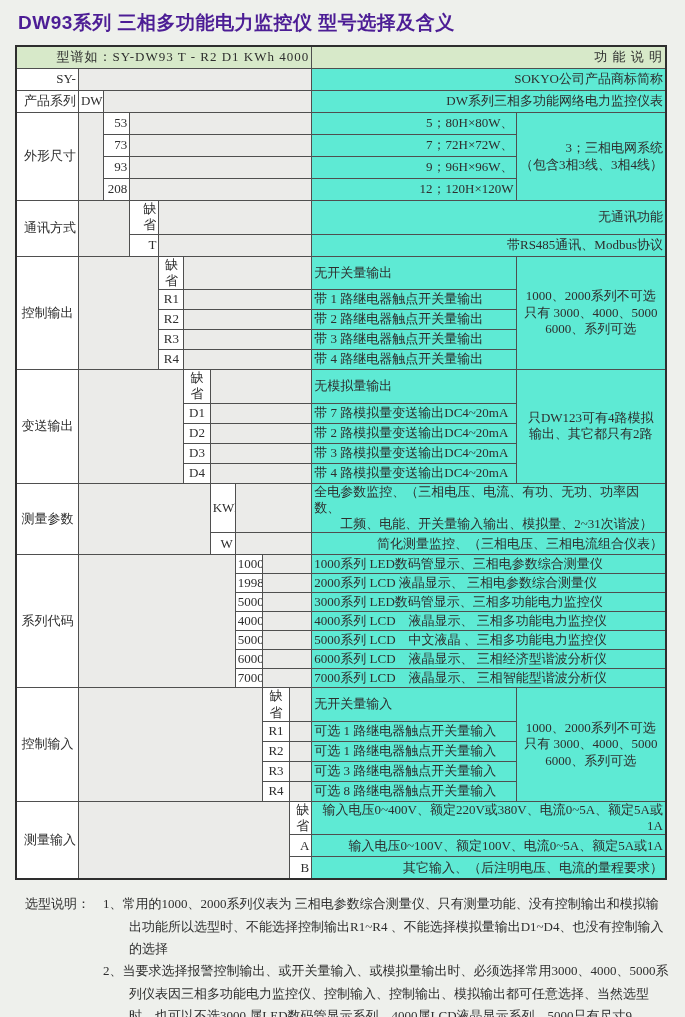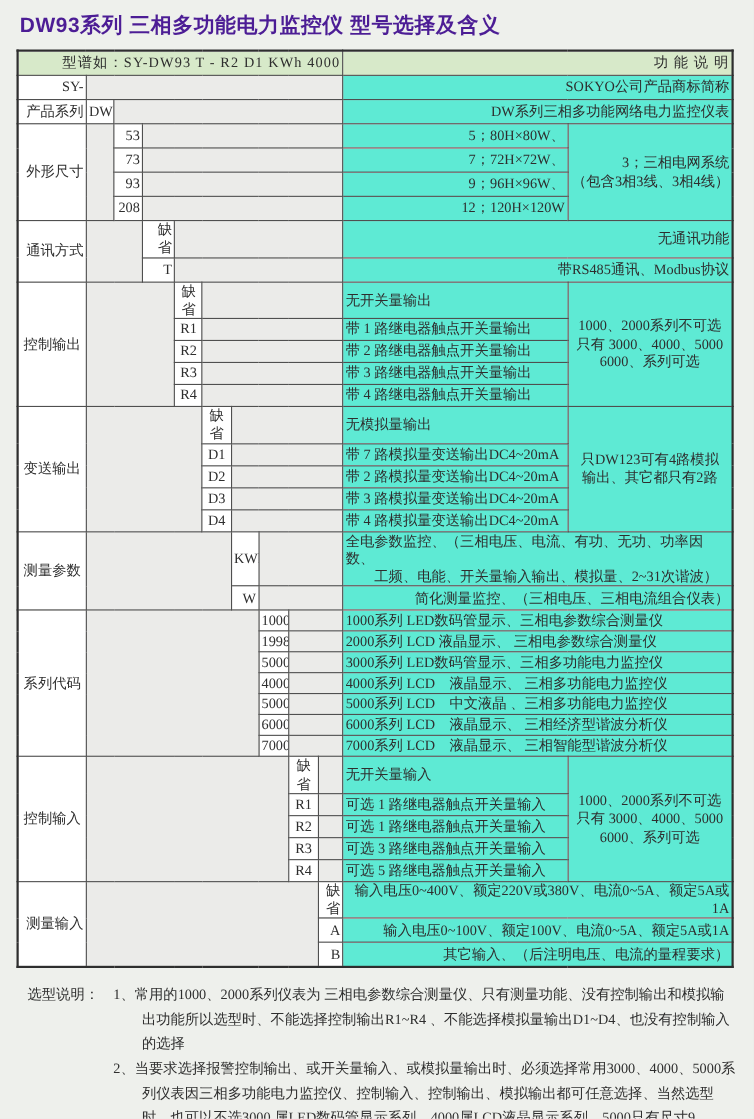--- a/index.html
+++ b/index.html
@@ -261,21 +261,21 @@
     <td class="d">可选 1 路继电器触点开关量输入</td>
   </tr>
   <tr class="r19">
     <td class="g">R3</td>
     <td class="b"></td>
     <td class="d">可选 3 路继电器触点开关量输入</td>
   </tr>
   <tr class="r19">
     <td class="g">R4</td>
     <td class="b"></td>
-    <td class="d">可选 5 路继电器触点开关量输入</td>
+    <td class="d">可选 8 路继电器触点开关量输入</td>
   </tr>
 
   <tr class="r21 sec">
     <td class="g" rowspan="3">测量输入</td>
     <td class="b" rowspan="3" colspan="8"></td>
     <td class="g">缺省</td>
     <td class="d" colspan="2">输入电压0~400V、额定220V或380V、电流0~5A、额定5A或1A</td>
   </tr>
   <tr class="r21">
     <td class="g">A</td>

